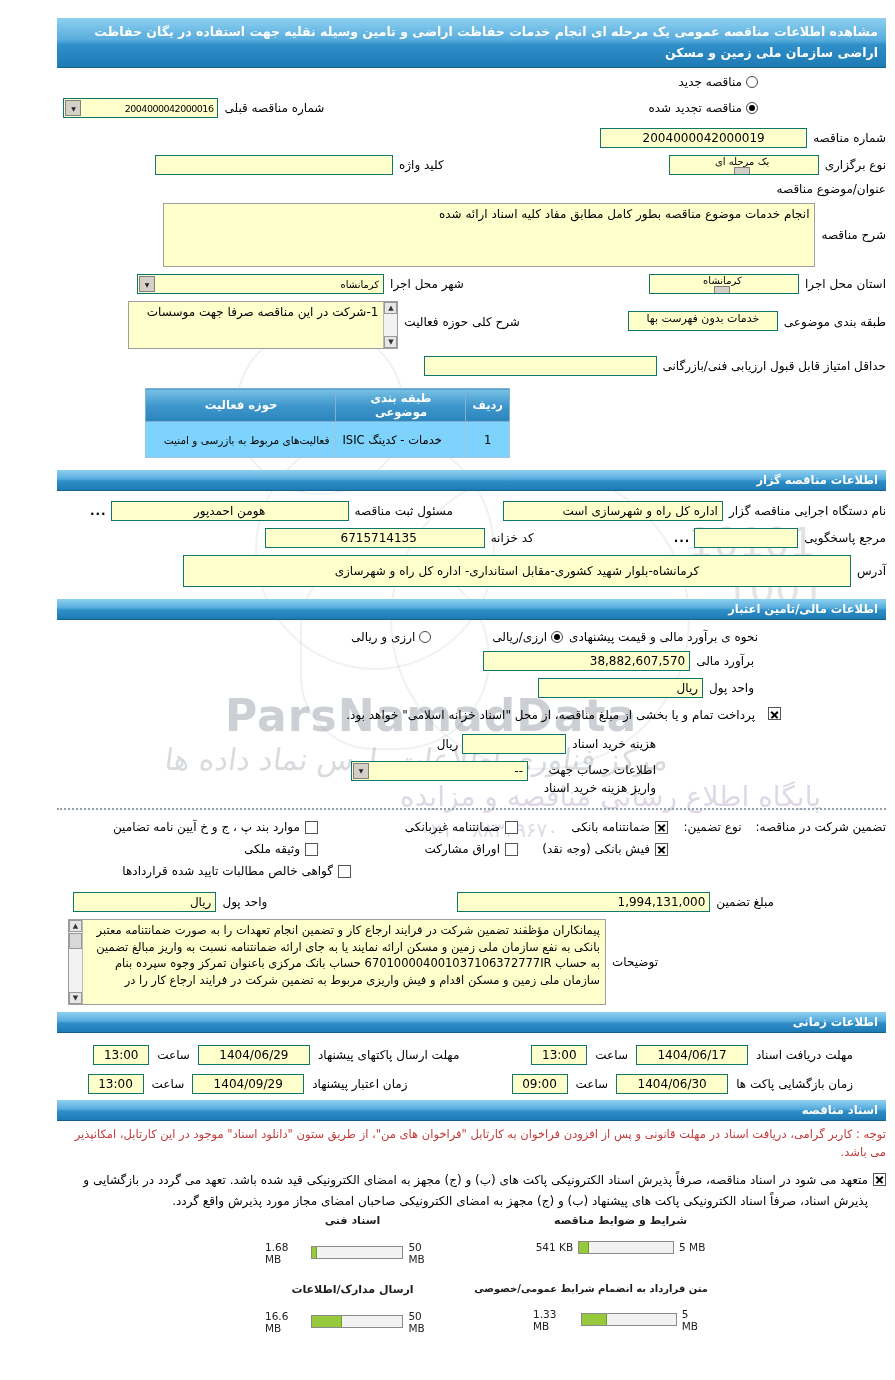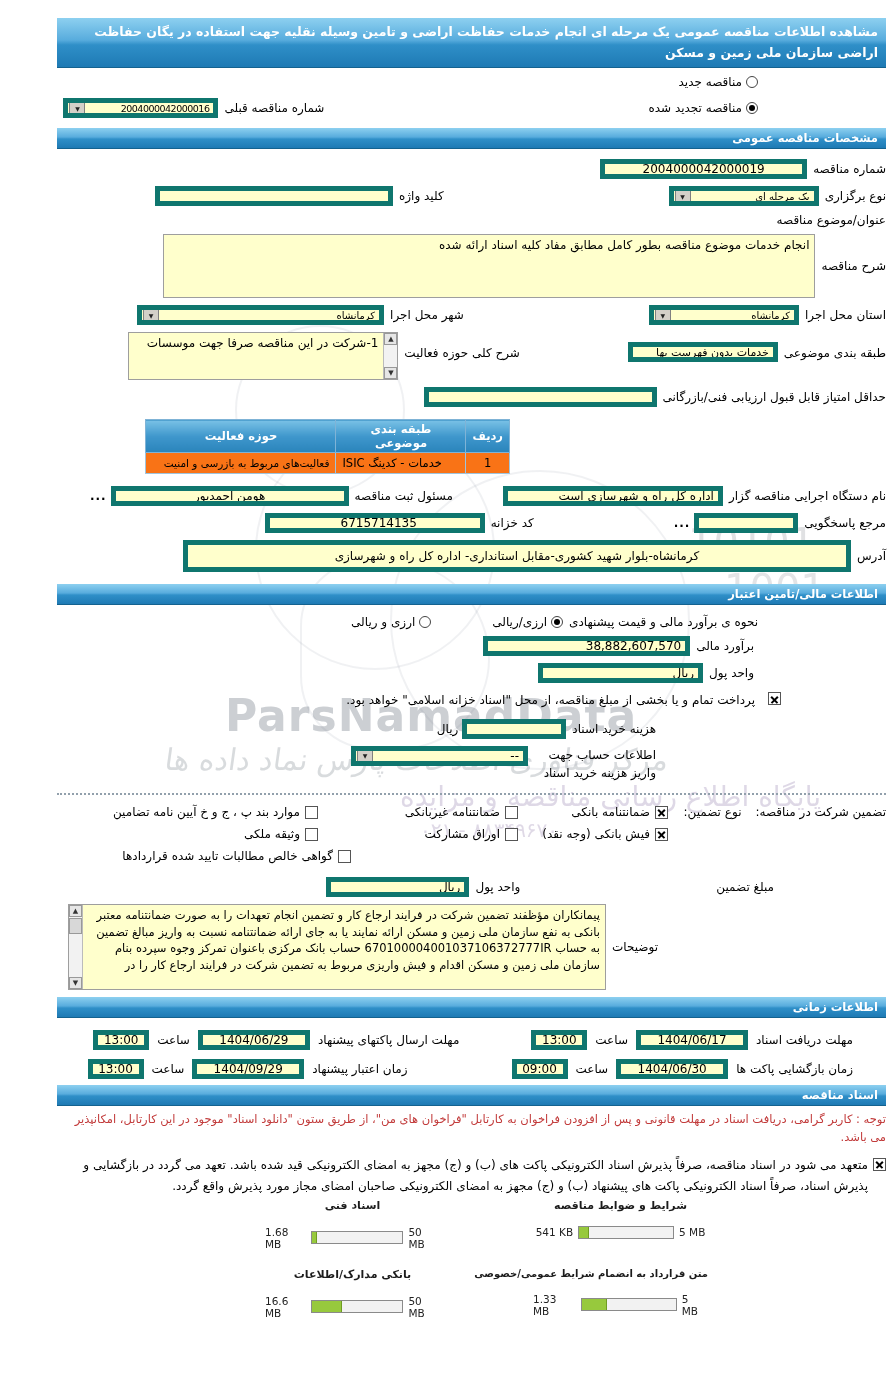--- a/index.html
+++ b/index.html
@@ -34,21 +34,21 @@
   .bar {
     background: linear-gradient(180deg,#8dd0f0 0%, #58acdd 45%, #2f8fc8 55%, #1e7ab4 100%);
     color:#fff; font-weight:bold; font-size:11.5px;
     padding:3px 8px; border-bottom:1px solid #14628f;
   }
   .titlebar { font-size:12.5px; line-height:1.65; padding:4px 8px; margin-bottom:7px; }
 
   .row { display:flex; align-items:center; margin-bottom:7px; }
   .lbl { white-space:nowrap; margin-left:6px; }
   .fld {
-    background:#ffffcc; border:5px solid #0f766e; height:20px;
+    background:#ffffcc; border:1px solid #0f766e; height:20px;
     display:flex; align-items:center; padding:0 4px; font-size:12px;
     overflow:hidden; white-space:nowrap;
   }
   .num { direction:ltr; }
   .center { justify-content:center; }
   .rtl-end { justify-content:flex-start; }
   .ta { background:#ffffcc; border:1px solid #9e9e9e; display:flex; align-items:stretch; overflow:hidden; }
   .ta .txt { flex:1; padding:2px 5px; line-height:16.5px; font-size:12px; overflow:hidden; }
   .sb { width:14px; background:#f2f2f2; display:flex; flex-direction:column; justify-content:space-between; }
   .sb.left { border-right:1px solid #bbb; }
@@ -70,23 +70,23 @@
 
   .more { font-weight:bold; letter-spacing:1px; margin-right:4px; cursor:pointer; }
 
   .dotted { border-top:2px dotted #92a0ac; margin:10px 0; }
 
   table.tbl { border-collapse:collapse; font-size:11.5px; margin-right:376px; }
   table.tbl th {
     background: linear-gradient(180deg,#79c1e6 0%, #3f97cc 50%, #2a84bb 100%);
     color:#fff; font-weight:bold; border:1px solid #7fb3d6; padding:2px 6px; height:22px;
   }
-  table.tbl td { border:1px solid #9fc4dd; padding:2px 6px; height:21px; background:#f97316; }
-
-  .w150{width:150px;} .w155{width:155px;} .w165{width:165px;} .w207{width:207px;}
+  table.tbl td { border:1px solid #9fc4dd; padding:2px 6px; height:36px; background:#7dd3fc; }
+
+  .w150{width:150px;flex-direction:column;} .w155{width:155px;} .w165{width:165px;} .w207{width:207px;}
   .w220{width:220px;padding-left:12px;} .w238{width:238px;} .w247{width:247px;} .w253{width:253px;}
   .w112{width:112px;} .w56{width:56px;} .w104{width:104px;} .w143{width:143px;}
   .w177{width:177px;} .w233{width:233px;}
   .wide { width:652px; }
 
   .note { color:#c23b3b; font-size:11.5px; line-height:1.6; margin:4px 0 8px; }
   .pledge { font-weight:normal; font-size:12px; line-height:1.75; display:flex; align-items:flex-start; margin-bottom:2px;}
   .pledge .cb { margin-top:3px; }
 
   .filegrid { display:flex; padding-right:178px; margin-bottom:14px; }
@@ -134,21 +134,20 @@
   <div class="row" style="padding-right:128px; margin-bottom:10px;">
     <span class="rd on"></span>
     <span class="lbl">مناقصه تجدید شده</span>
     <span class="lbl" style="margin-right:318px;">شماره مناقصه قبلی</span>
     <div class="fld combo w155">
       <span class="num" style="font-size:9.5px; letter-spacing:-0.5px;">2004000042000016</span>
       <span class="dd">▼</span>
     </div>
   </div>
 
-  <div class="bar" style="margin-bottom:10px;">مشخصات مناقصه عمومی</div>
 
   <div class="row">
     <span class="lbl">شماره مناقصه</span>
     <div class="fld center w207">
         <span class="num">2004000042000019</span>
       </div>
   </div>
 
   <div class="row">
     <span class="lbl">نوع برگزاری</span>
@@ -216,20 +215,21 @@
       <th style="width:190px;">حوزه فعالیت</th>
     </tr>
     <tr>
       <td style="text-align:center;">1</td>
       <td style="text-align:left; white-space:nowrap;">خدمات - کدینگ ISIC</td>
       <td style="white-space:nowrap; font-size:10.5px;">فعالیت‌های مربوط به بازرسی و امنیت</td>
     </tr>
   </tbody>
     </table>
 
+  <div class="bar" style="margin-bottom:10px;">اطلاعات مناقصه گزار</div>
 
   <div class="row">
     <span class="lbl">نام دستگاه اجرایی مناقصه گزار</span>
     <div class="fld w220">
         <span>اداره کل راه و شهرسازی است</span>
       </div>
     <span class="lbl" style="margin-right:50px;">مسئول ثبت مناقصه</span>
     <div class="fld center w238">
         <span>هومن احمدپور</span>
       </div>
@@ -338,20 +338,23 @@
   <div class="guarantee-row" style="margin-bottom:14px;">
     <span class="sp535"></span>
     <span class="g-col3">
         <span class="cb"></span>
         <span>گواهی خالص مطالبات تایید شده قراردادها</span>
       </span>
   </div>
 
   <div class="row" style="padding-right:112px;">
     <span class="lbl">مبلغ تضمین</span>
+    <div class="fld rtl-end w253">
+        <span class="num">1,994,131,000</span>
+      </div>
     <span class="lbl" style="margin-right:190px;">واحد پول</span>
     <div class="fld w143">
         <span>ریال</span>
       </div>
   </div>
 
   <div class="row" style="padding-right:228px; align-items:center; margin-top:4px;">
     <span class="lbl">توضیحات</span>
     <div class="ta" style="width:538px; height:86px;">
       <div class="txt" style="font-size:11.5px;">پیمانکاران مؤظفند تضمین شرکت در فرایند ارجاع کار و تضمین انجام تعهدات را به صورت ضمانتنامه معتبر بانکی  به نفع سازمان ملی زمین و مسکن ارائه نمایند یا به جای ارائه ضمانتنامه نسبت به واریز مبالغ تضمین به حساب 670100004001037106372777IR حساب بانک مرکزی باعنوان تمرکز وجوه سپرده بنام سازمان ملی زمین و مسکن اقدام و فیش واریزی مربوط به تضمین شرکت در فرایند ارجاع کار را در</div>
@@ -449,21 +452,21 @@
       <div class="flabel" style="font-size:10px;">متن قرارداد به انضمام شرایط عمومی/خصوصی</div>
       <div class="pwrap">
         <span>1.33 MB</span>
         <span class="pbar">
             <span class="pfill" style="width: 27%;"></span>
           </span>
         <span>5 MB</span>
       </div>
     </div>
     <div class="fileblock">
-      <div class="flabel">بانکی مدارک/اطلاعات</div>
+      <div class="flabel">ارسال مدارک/اطلاعات</div>
       <div class="pwrap">
         <span>16.6 MB</span>
         <span class="pbar">
             <span class="pfill" style="width: 33%;"></span>
           </span>
         <span>50 MB</span>
       </div>
     </div>
   </div>
 

